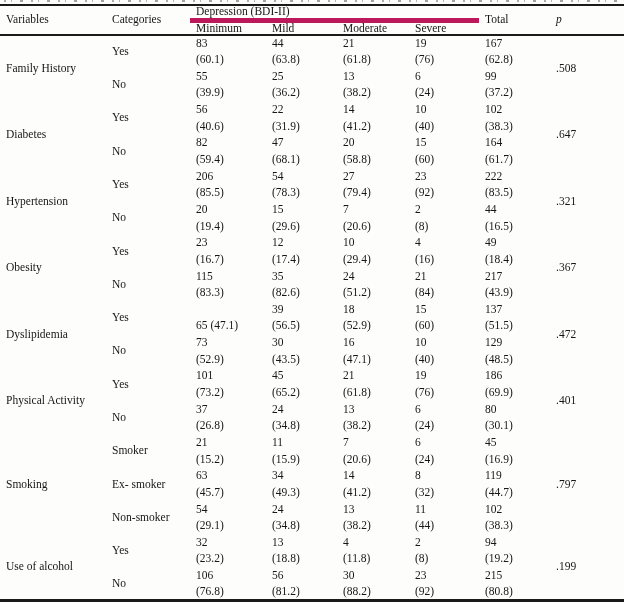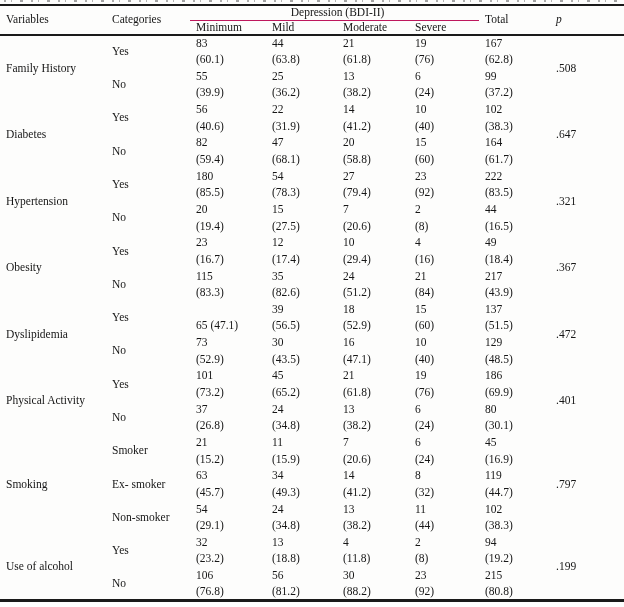--- a/index.html
+++ b/index.html
@@ -39,21 +39,21 @@
   th, td {
     font-weight: normal;
     text-align: left;
     padding: 0 0 0 6px;
     vertical-align: middle;
     white-space: nowrap;
     overflow: hidden;
   }
   thead tr { height: 15px; }
   thead th { border-bottom: 0; }
-  th.th-dep { border-bottom: 1px solid #be185d; text-align: center; }
+  th.th-dep { border-bottom: 5px solid #be185d; }
   tr.subhead th, th.rowspan2 { border-bottom: 2px solid #1a1a1a; }
   th.th-p, .p-italic { font-style: italic; }
   tbody tr { height: 16.65px; }
   tbody td { vertical-align: middle; }
   td.var-cell, td.cat-cell, td.p-cell { vertical-align: middle; }
 </style>
 </head>
 <body>
 
 <div class="page">
@@ -146,21 +146,21 @@
         <tr>
           <td>(59.4)</td>
           <td>(68.1)</td>
           <td>(58.8)</td>
           <td>(60)</td>
           <td>(61.7)</td>
         </tr>
         <tr>
           <td class="var-cell" rowspan="4">Hypertension</td>
           <td class="cat-cell" rowspan="2">Yes</td>
-          <td>180</td>
+          <td>206</td>
           <td>54</td>
           <td>27</td>
           <td>23</td>
           <td>222</td>
           <td class="p-cell" rowspan="4">.321</td>
         </tr>
         <tr>
           <td>(85.5)</td>
           <td>(78.3)</td>
           <td>(79.4)</td>
@@ -170,21 +170,21 @@
         <tr>
           <td class="cat-cell" rowspan="2">No</td>
           <td>20</td>
           <td>15</td>
           <td>7</td>
           <td>2</td>
           <td>44</td>
         </tr>
         <tr>
           <td>(19.4)</td>
-          <td>(27.5)</td>
+          <td>(29.6)</td>
           <td>(20.6)</td>
           <td>(8)</td>
           <td>(16.5)</td>
         </tr>
         <tr>
           <td class="var-cell" rowspan="4">Obesity</td>
           <td class="cat-cell" rowspan="2">Yes</td>
           <td>23</td>
           <td>12</td>
           <td>10</td>

